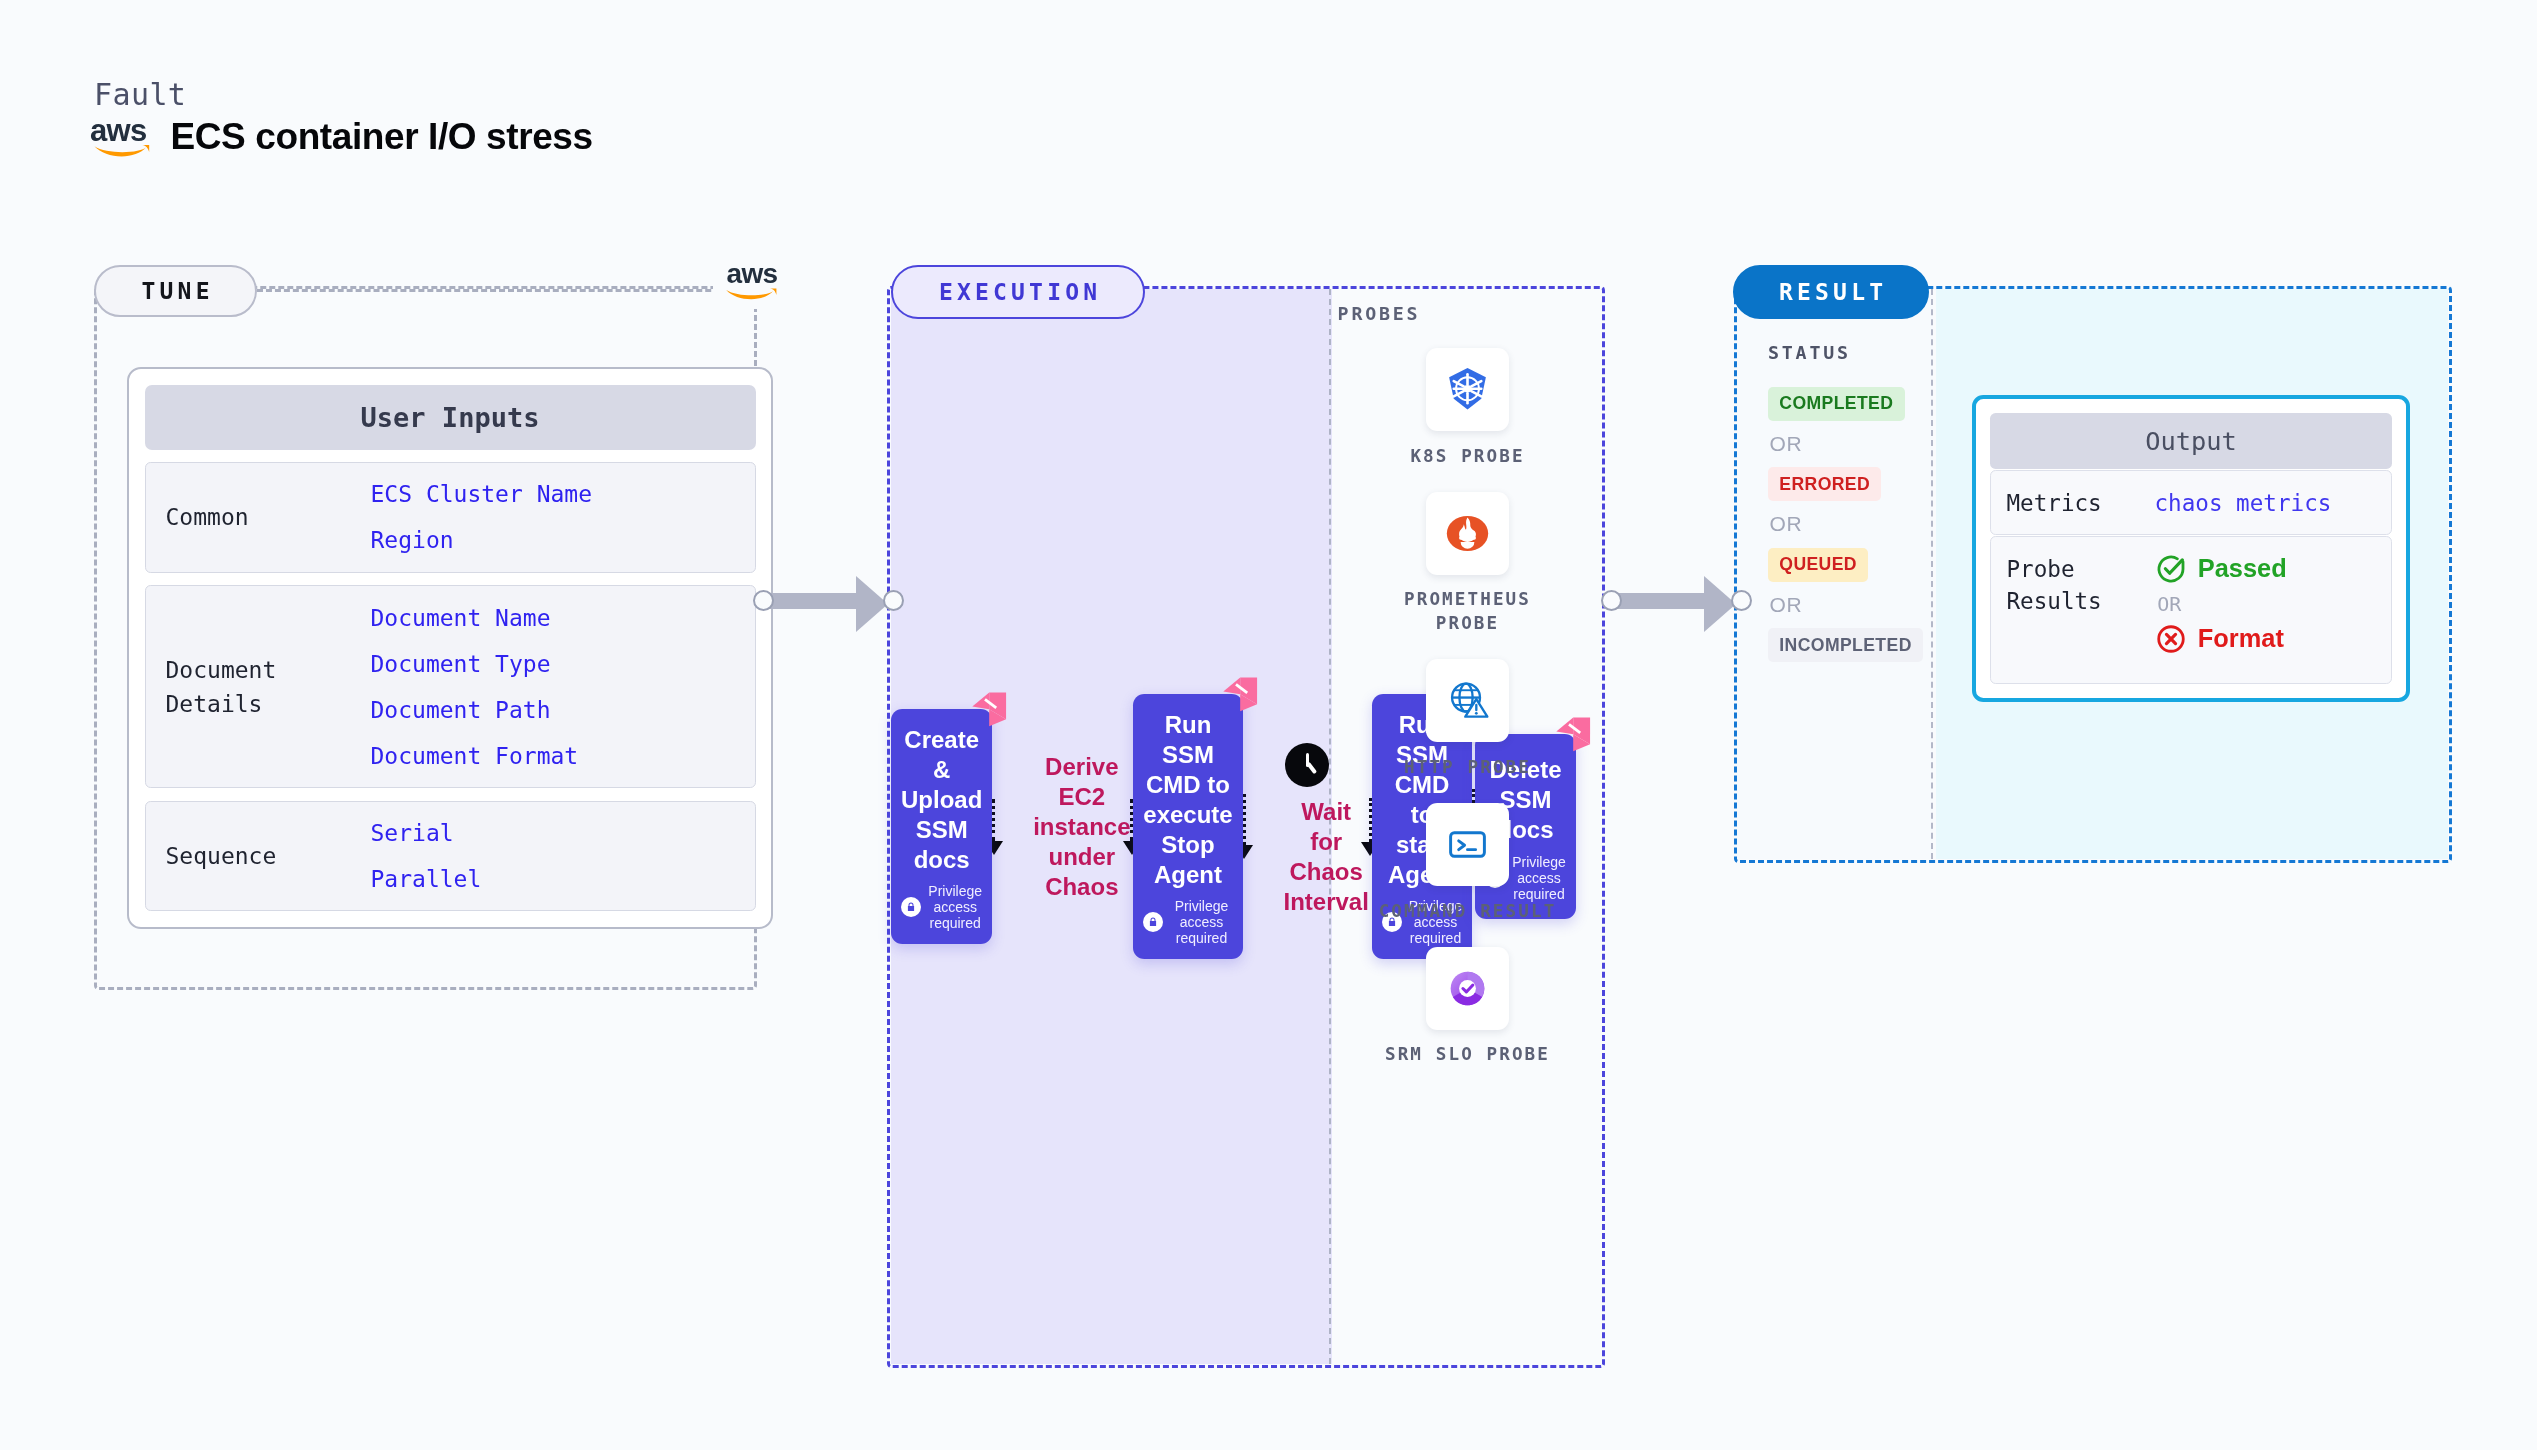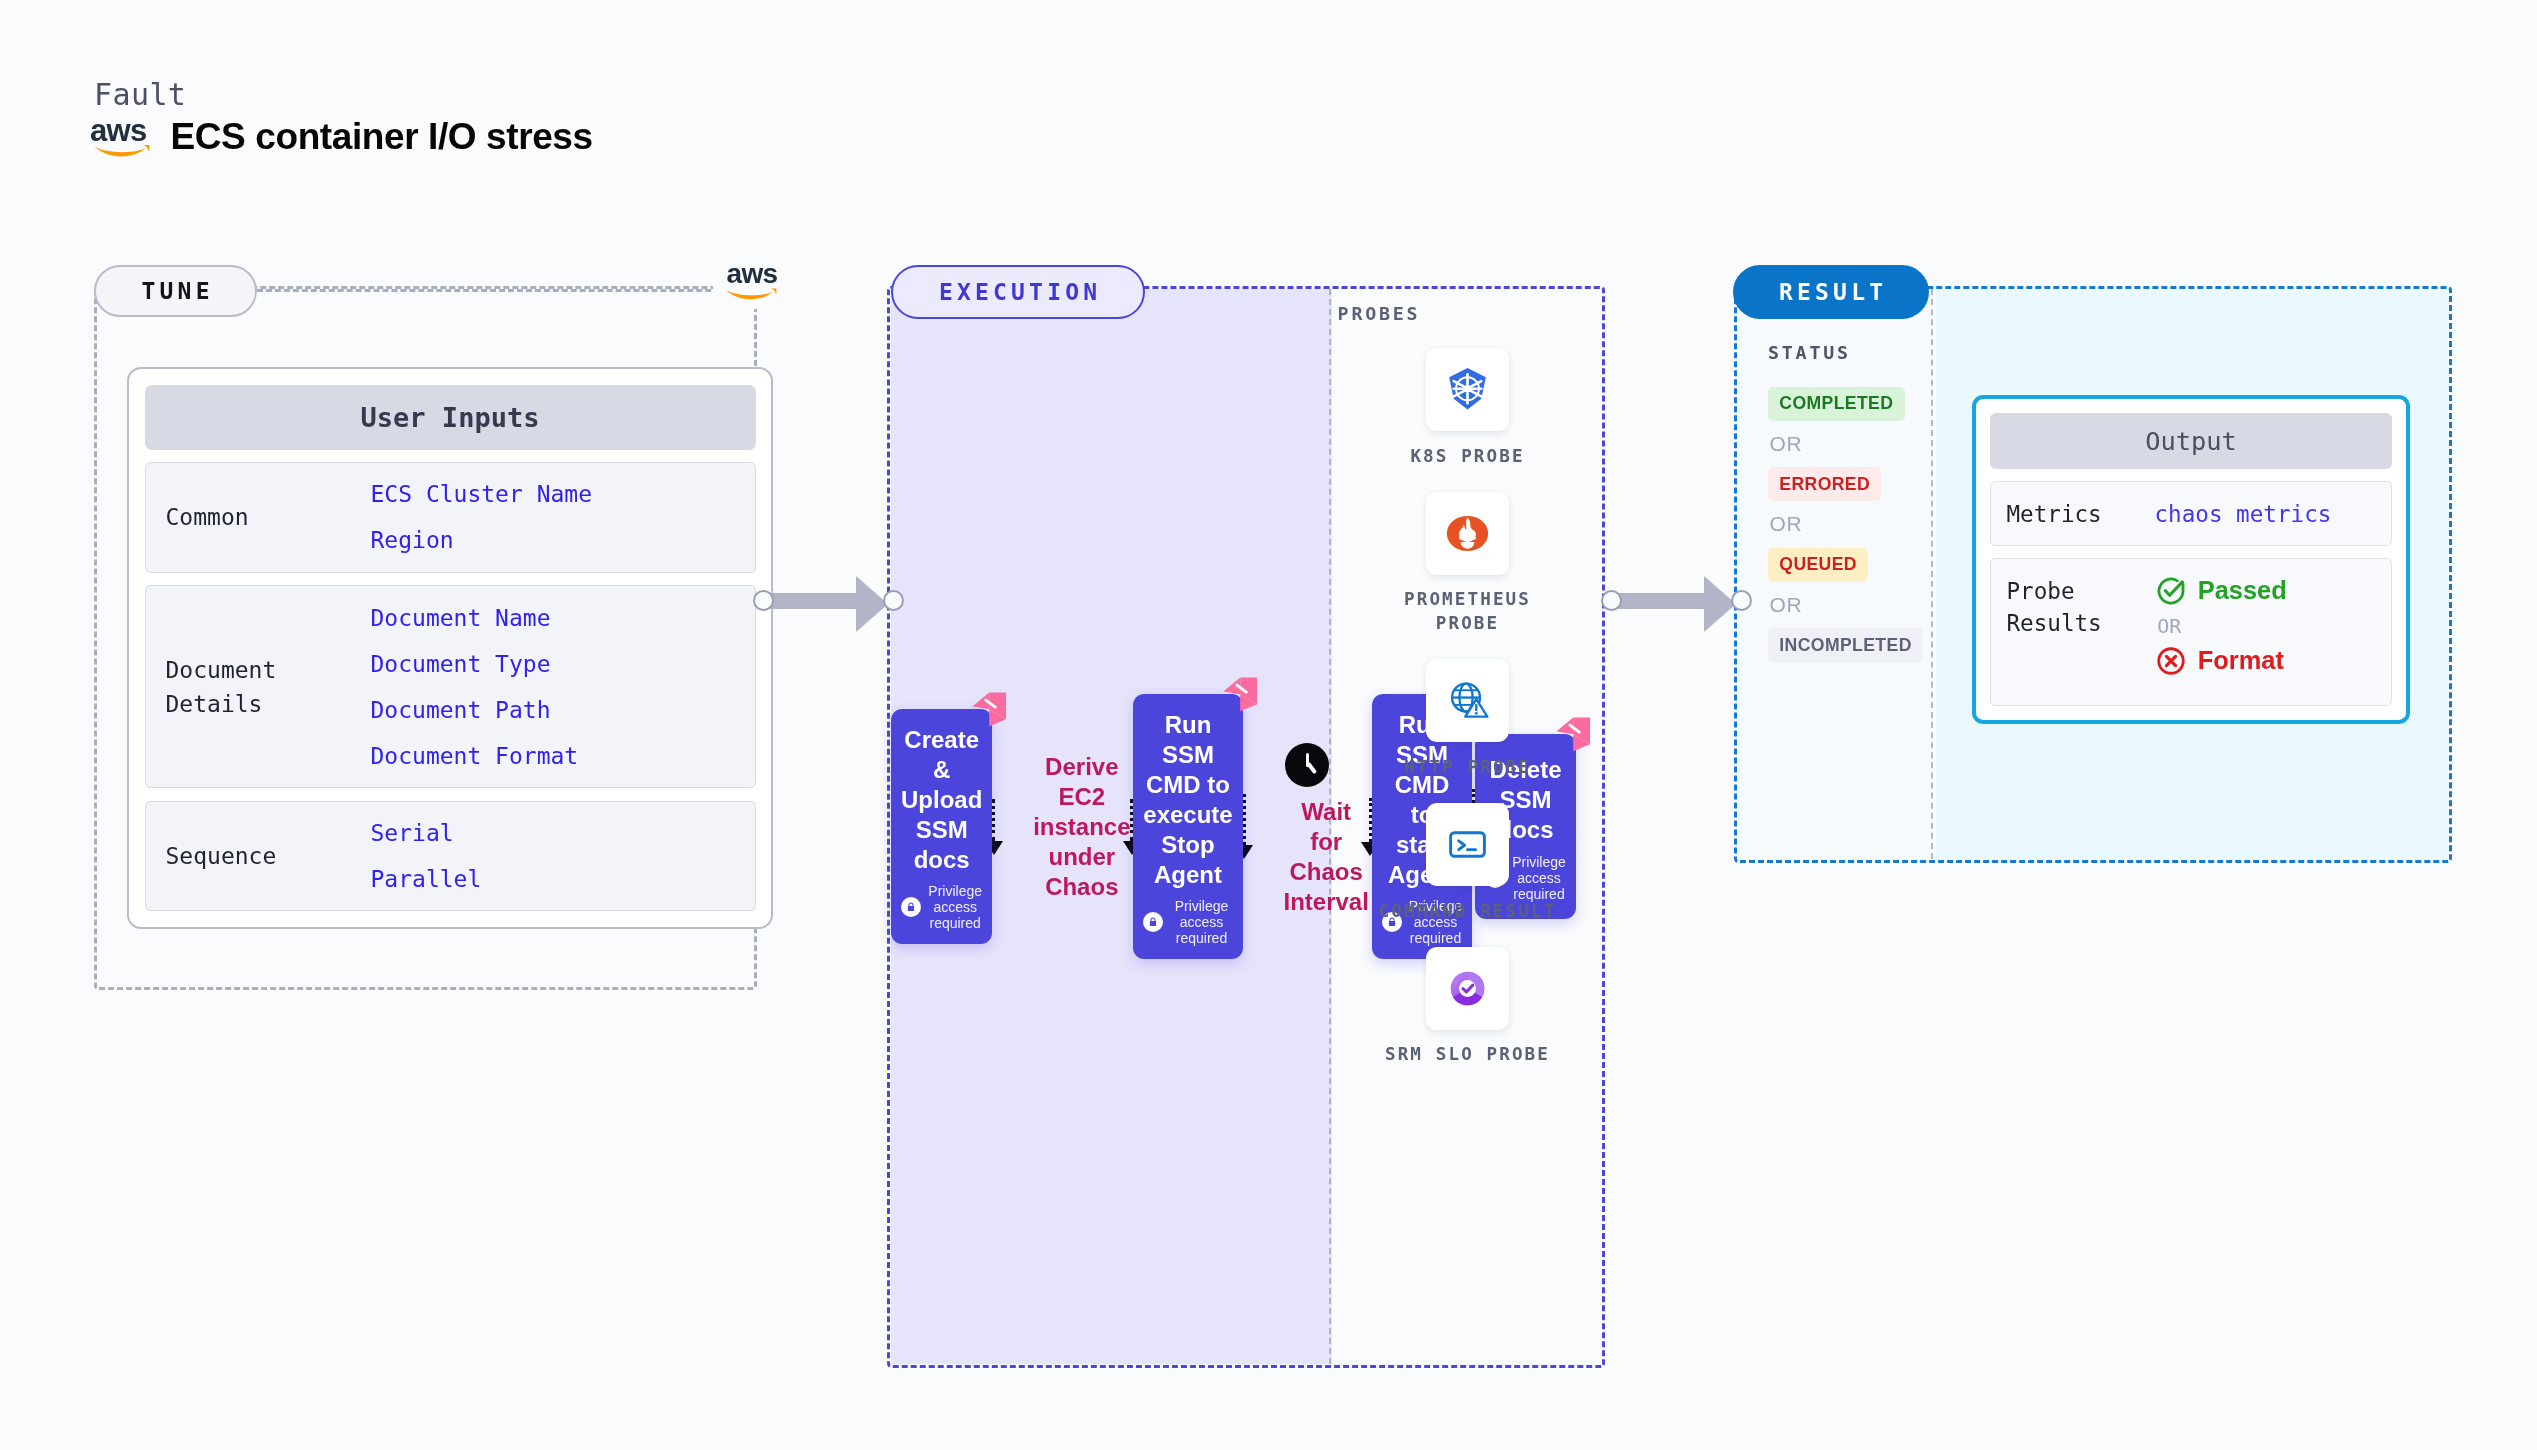--- a/index.html
+++ b/index.html
@@ -239,21 +239,21 @@
   .or-word {
     font-size: 21px; color: #a2a7b8; margin: 11.3px 0 11.3px 1.4px; letter-spacing: 0.7px;
   }
   .result-panel {
     position: absolute; left: 1936px; top: 289px; width: 512px; height: 570px;
     background: #e9f9fd;
   }
   .output-card {
     position: absolute; left: 1972px; top: 395px; width: 438px;
     background: #ffffff; border: 4.2px solid #17a7e0; border-radius: 11.3px;
-    padding: 14px; display: flex; flex-direction: column; gap: 12px;
+    padding: 14px; display: flex; flex-direction: column; gap: 1px;
   }
   .out-header {
     background: #d7d9e5; border-radius: 5.6px; height: 56px;
     display: flex; align-items: center; justify-content: center;
     font-family: "DejaVu Sans Mono", monospace;
     font-size: 25.4px; color: #4a4f62;
   }
   .out-row {
     background: #f8f9fc; border: 1.4px solid #dde0ea; border-radius: 5.6px;
     display: flex; align-items: center; padding: 15.5px 12.7px 15.5px 15.5px;

